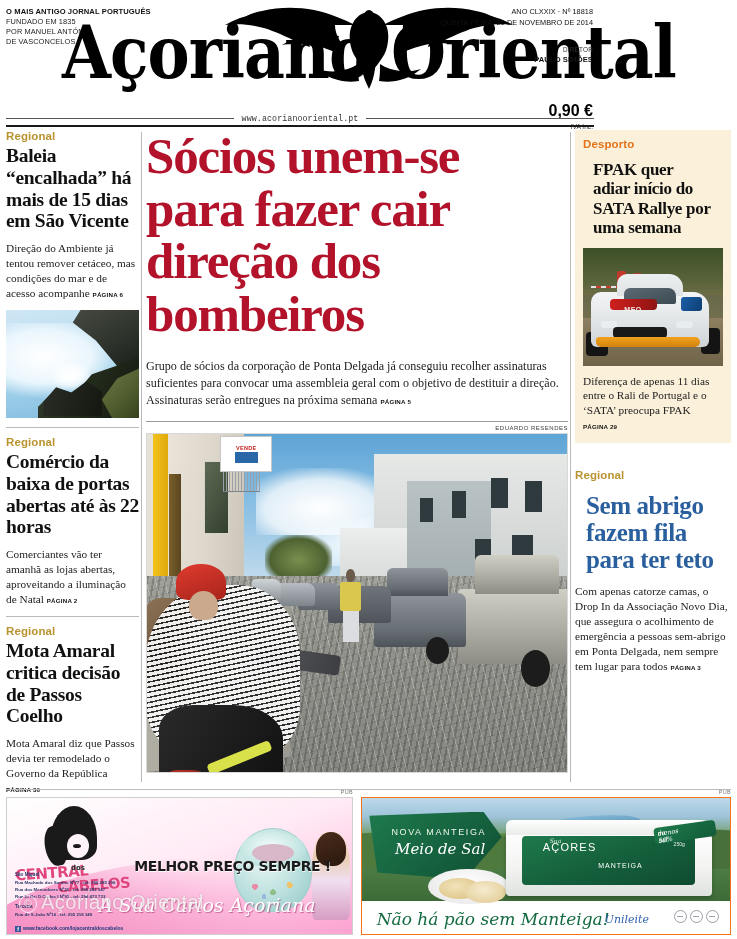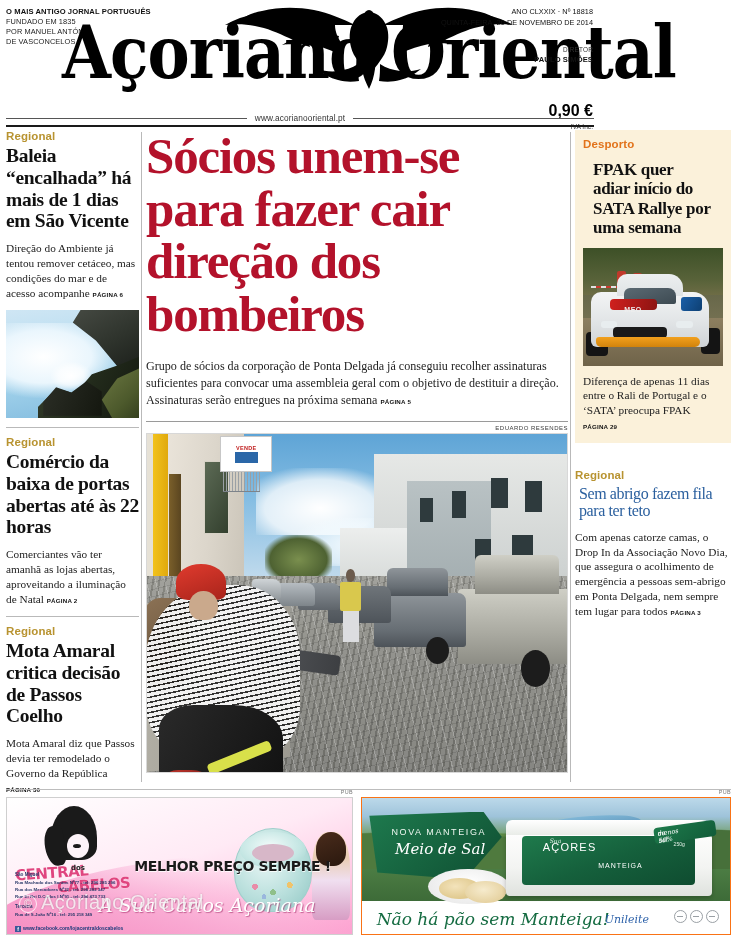--- a/index.html
+++ b/index.html
@@ -121,21 +121,21 @@
     position: absolute;
     left: 6px; right: 6px;
     top: 110px;
     height: 16px;
     display: flex;
     align-items: center;
     gap: 8px;
   }
   .weburl-row .rule { flex: 1; height: 1px; background: #555; }
   .weburl-row .url {
-    font-family: Liberation Sans, sans-serif;
+    font-family: Liberation Mono, monospace;
     font-size: 8.3px;
     color: #333;
     letter-spacing: .1px;
     white-space: nowrap;
   }
   .mh-bottom-rule {
     position: absolute;
     left: 6px; right: 6px;
     top: 125px;
     height: 2px;
@@ -598,25 +598,25 @@
     width: 16%; height: 20%;
     background: #141414; border-radius: 4px;
   }
   .rp-wheel-r {
     position: absolute; right: 2%; bottom: 10%;
     width: 14%; height: 22%;
     background: #141414; border-radius: 4px;
   }
   .hl-blue {
     font-family: "Liberation Serif", serif;
-    font-weight: normal;
-    font-size: 16px;
+    font-weight: bold;
+    font-size: 25px;
     line-height: 1.08;
     color: #2a5f9e;
-    margin: 4px;
+    margin: 11px;
     letter-spacing: -0.4px;
   }
 
   
   .ads {
     position: relative;
     width: 737px;
     height: 152px;
   }
   .pub-label {
@@ -1048,21 +1048,21 @@
 
 <div class="sheet">
 
   <div class="vrule" style="left:141px; top:4px; height:650px;"></div>
   <div class="vrule" style="left:570px; top:4px; height:650px;"></div>
 
   <div class="col-left">
 
     <div>
       <div class="kicker">Regional</div>
-      <h2 class="hl hl-left">Baleia “encalhada” há mais de 1 dias em São Vicente</h2>
+      <h2 class="hl hl-left">Baleia “encalhada” há mais de 15 dias em São Vicente</h2>
       <p class="deck"><span>Direção do Ambiente já tentou remover cetáceo, mas condições do mar e de acesso acompanhe</span> <span class="pgref">PÁGINA 6</span></p>
       <div class="cliff-photo">
         <div class="foam"></div>
         <div class="spray"></div>
         <div class="rock-a"></div>
         <div class="rock-b"></div>
         <div class="rock-c"></div>
         <div class="grass"></div>
       </div>
     </div>

